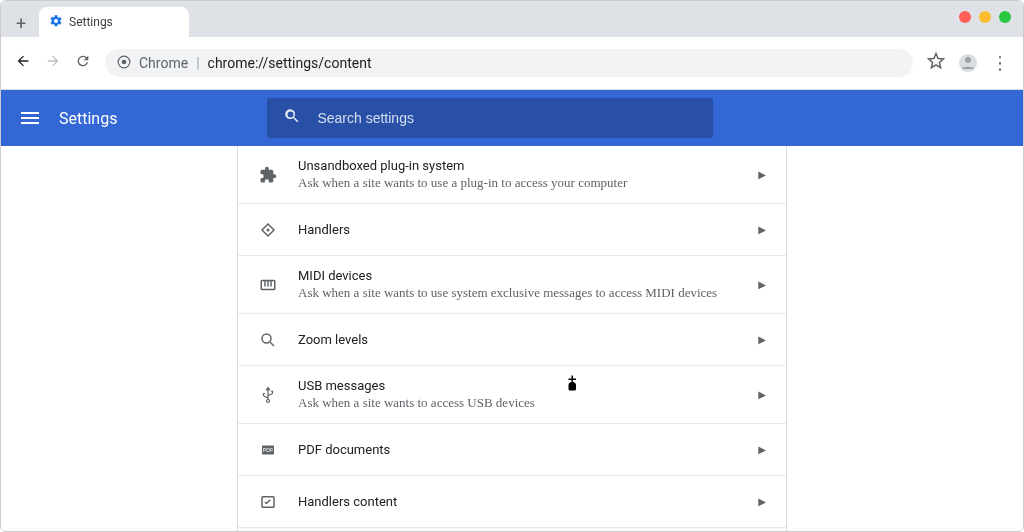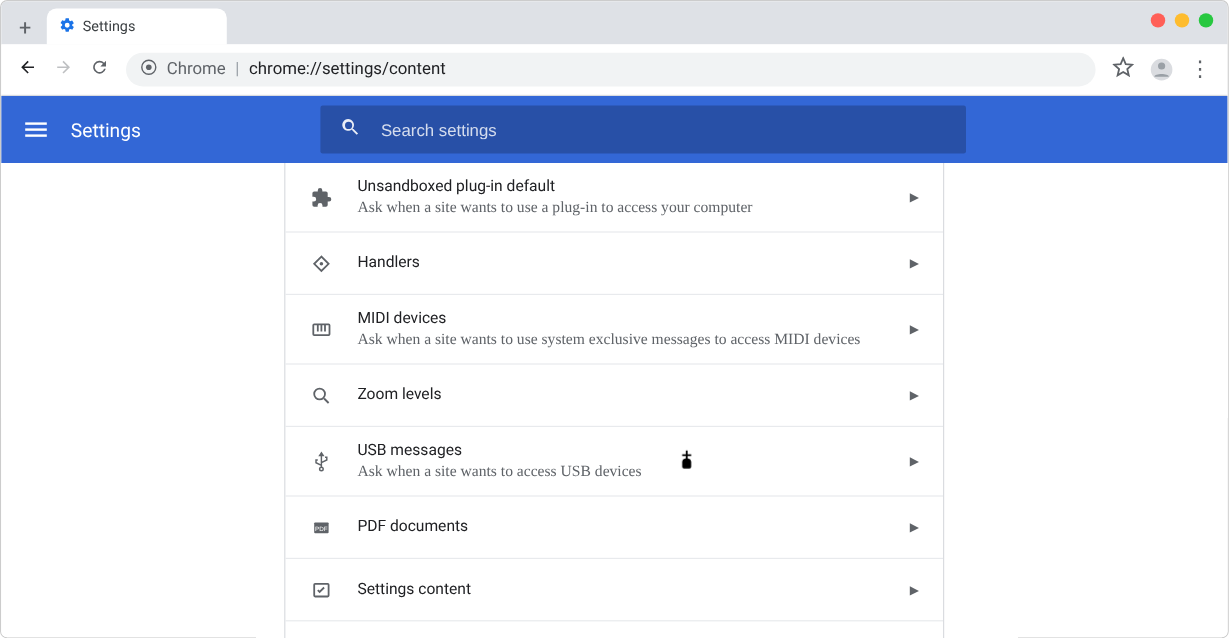--- a/index.html
+++ b/index.html
@@ -4,21 +4,21 @@
 <style>
 * { margin: 0; padding: 0; box-sizing: border-box; }
 body { font-family: Roboto, Arial, sans-serif; background: #fff; width: 1024px; height: 532px; overflow: hidden; position: relative; border: 1px solid #ccc; border-radius: 6px; }
 
 
 .tab-strip { height: 36px; background: #dee1e6; display: flex; align-items: flex-end; padding-left: 6px; }
 .new-tab-btn { width: 28px; height: 28px; display:flex; align-items:center; justify-content:center; color:#5f6368; font-size:18px; cursor:pointer; }
 .tab { background: #fff; height: 30px; border-radius: 8px 8px 0 0; display: flex; align-items: center; padding: 0 10px; min-width: 150px; font-size: 12px; color: #3c4043; gap: 6px; margin-left:4px;}
 .tab svg { width:14px; height:14px; }
 
-.toolbar { height: 43px; background: #fff; border-bottom: 1px solid #dadce0; display: flex; align-items: center; padding: 0 8px; gap: 8px; }
+.toolbar { height: 53px; background: #fff; border-bottom: 1px solid #dadce0; display: flex; align-items: center; padding: 0 8px; gap: 8px; }
 .nav-icons { display:flex; align-items:center; gap: 14px; color:#5f6368; padding: 0 6px; }
 .nav-icons svg { width:16px; height:16px; }
 .nav-icons .back svg { color:#202124; }
 .nav-icons .fwd { opacity: .4; }
 .omnibox { flex: 1; height: 28px; background: #f1f3f4; border-radius: 14px; display:flex; align-items:center; padding: 0 12px; font-size: 14px; color:#5f6368; gap: 8px;}
 .omnibox .origin { color:#5f6368; }
 .omnibox .sep { color:#9aa0a6; }
 .omnibox .path { color:#202124; }
 .toolbar-right { display:flex; align-items:center; gap:14px; color:#5f6368; padding: 0 6px;}
 .toolbar-right svg, .toolbar-right .avatar { width:18px; height:18px; }
@@ -30,21 +30,21 @@
 .win-dot { width:12px; height:12px; border-radius:50%; }
 .win-dot.red { background:#ff5f57; }
 .win-dot.yellow { background:#febc2e; }
 .win-dot.green { background:#28c840; }
 
 
 .settings-header { height: 56px; background: #3367d6; color: #fff; display:flex; align-items:center; padding-left: 20px; gap: 20px; }
 .hamburger { display:flex; flex-direction:column; gap:3px; cursor:pointer;}
 .hamburger span { width:18px; height:2px; background:#fff; }
 .settings-title { font-size:16px; font-weight:400; }
-.search-wrap { margin-left: 130px; width: 538px; height: 40px; background: #2850a7; border-radius: 2px; display:flex; align-items:center; padding: 0 16px; gap: 16px;}
+.search-wrap { margin-left: 130px; width: 446px; height: 40px; background: #2850a7; border-radius: 2px; display:flex; align-items:center; padding: 0 16px; gap: 16px;}
 .search-wrap svg { width:18px; height:18px; fill:#fff; opacity:.9;}
 .search-wrap input { flex:1; background:transparent; border:none; outline:none; color:#fff; font-size:14px;}
 .search-wrap input::placeholder { color: rgba(255,255,255,.8); }
 
 
 .content-area { height: calc(532px - 36px - 36px - 56px - 2px); overflow-y: scroll; background:#fff; }
 .content-inner { width: 550px; margin: 0 auto; }
 .card { background:#fff; border:1px solid #dadce0; border-radius: 4px; border-top:none; border-radius:0;}
 .row { display:flex; align-items:center; min-height: 52px; padding: 12px 20px; border-bottom: 1px solid #e8eaed; cursor:pointer; position:relative;}
 .row:last-child { border-bottom: none; }
@@ -136,21 +136,21 @@
   <div class="content-inner">
     <div class="card">
 
       <div class="row">
         <div class="row-icon">
             <svg viewBox="0 0 24 24">
               <path d="M20.5 11H19V7a2 2 0 0 0-2-2h-4V3.5a2.5 2.5 0 0 0-5 0V5H4a2 2 0 0 0-2 2v3.8h1.5a2.7 2.7 0 0 1 0 5.4H2V20a2 2 0 0 0 2 2h3.8v-1.5a2.7 2.7 0 0 1 5.4 0V22H17a2 2 0 0 0 2-2v-4h1.5a2.5 2.5 0 0 0 0-5z"></path>
             </svg>
           </div>
         <div class="row-text">
-            <div class="row-title">Unsandboxed plug-in default</div>
+            <div class="row-title">Unsandboxed plug-in system</div>
             <div class="row-sub">Ask when a site wants to use a plug-in to access your computer</div>
           </div>
         <div class="row-arrow">▶</div>
       </div>
 
       <div class="row">
         <div class="row-icon">
             <svg viewBox="0 0 24 24">
               <path d="M12 4 4 12l8 8 8-8z" fill="none" stroke="#5f6368" stroke-width="2"></path>
               <circle cx="12" cy="12" r="2"></circle>
@@ -218,21 +218,21 @@
       </div>
 
       <div class="row">
         <div class="row-icon">
             <svg viewBox="0 0 24 24">
               <rect x="4" y="5" width="16" height="14" rx="1" fill="none" stroke="#5f6368" stroke-width="2"></rect>
               <path d="M8 12l2 2 5-5" fill="none" stroke="#5f6368" stroke-width="2"></path>
             </svg>
           </div>
         <div class="row-text">
-            <div class="row-title">Settings content</div>
+            <div class="row-title">Handlers content</div>
           </div>
         <div class="row-arrow">▶</div>
       </div>
 
       <div class="row">
         
         
         
       </div>
 

